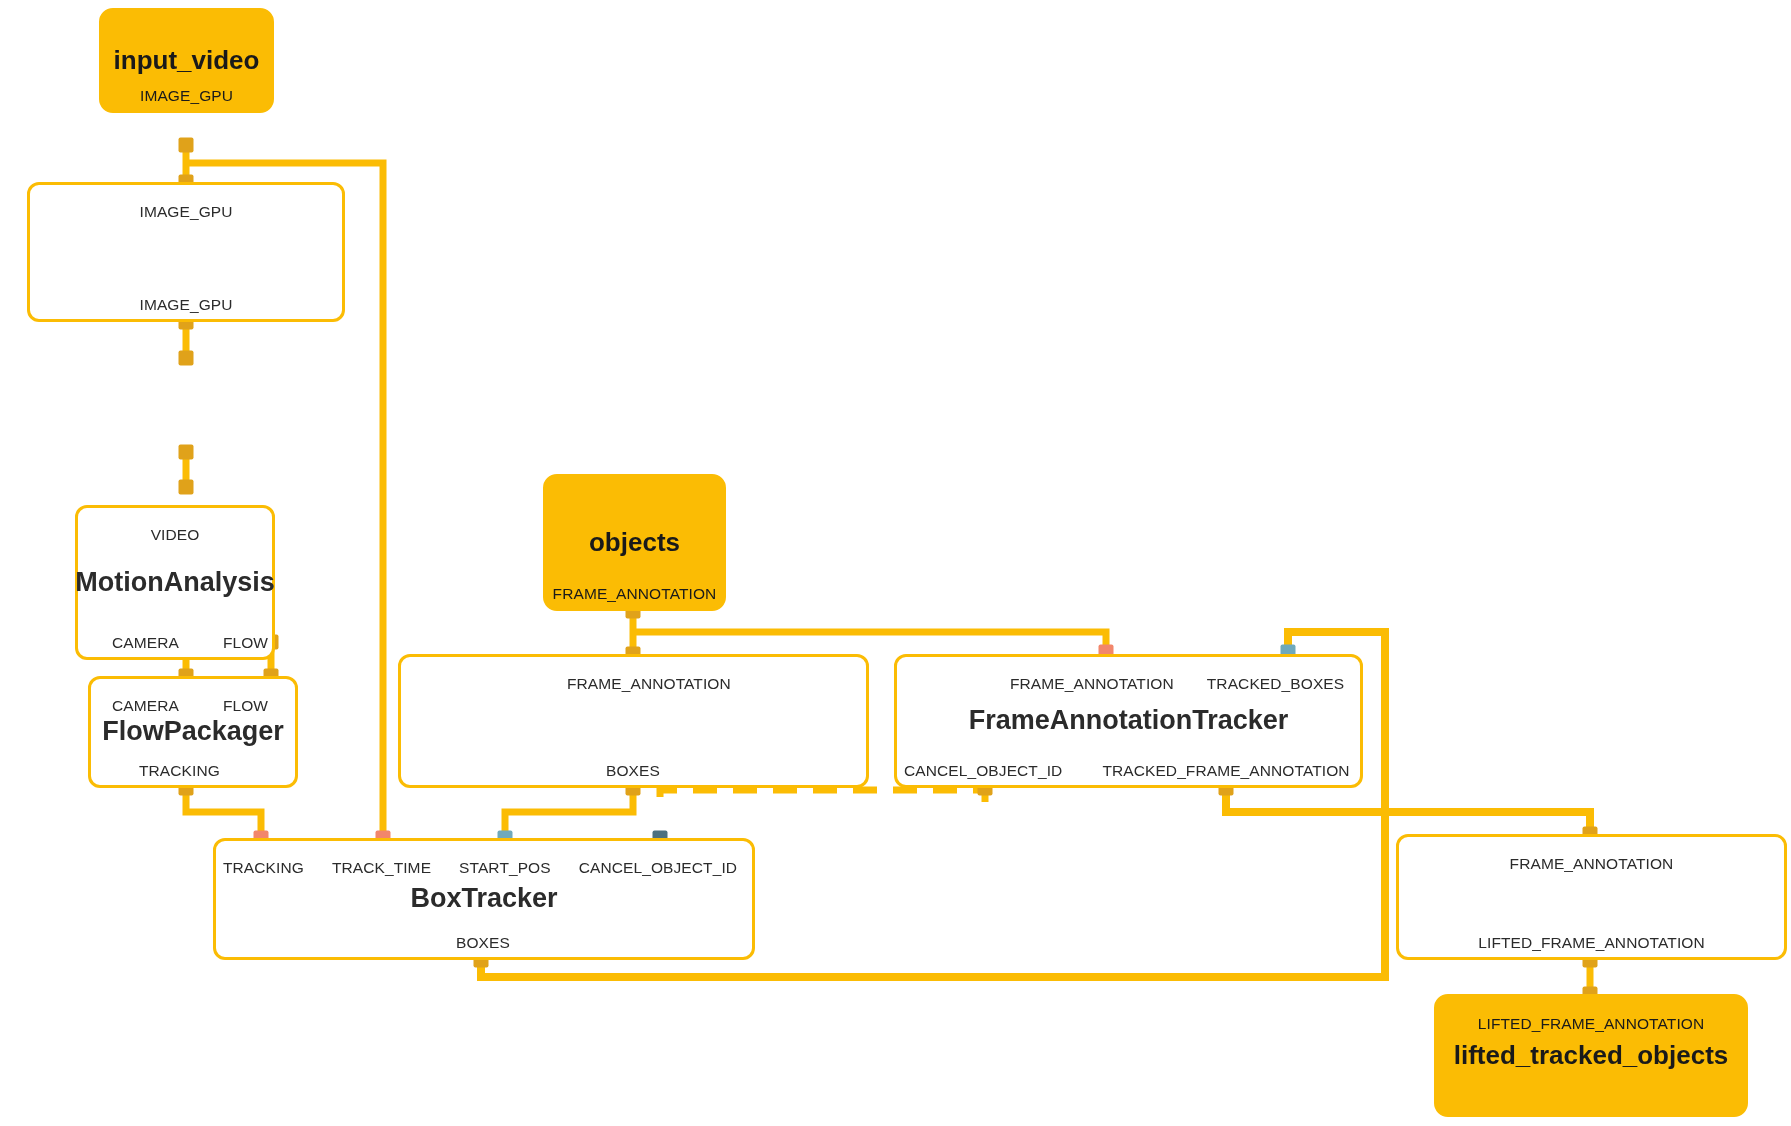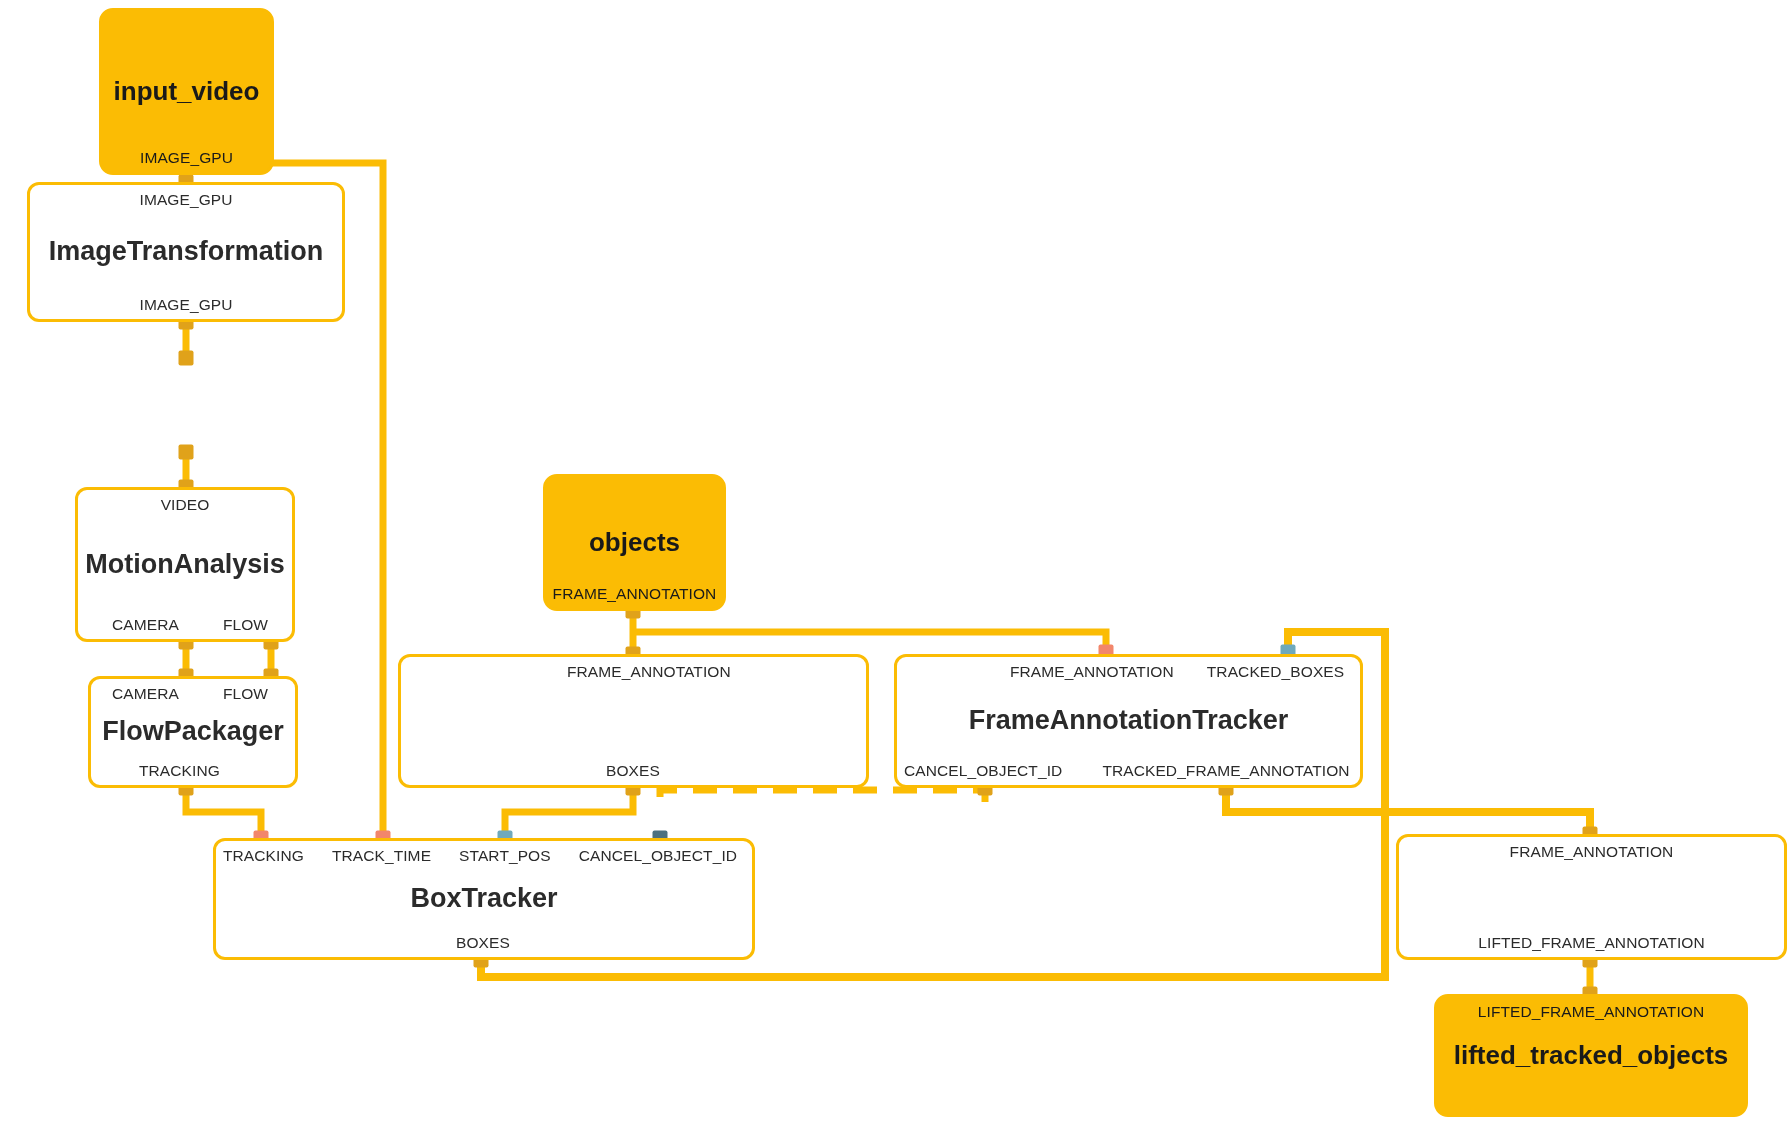--- a/index.html
+++ b/index.html
@@ -68,20 +68,21 @@
   }
   .ports.in  { top: 7px; }
   .ports.out { bottom: 7px; }
   .port-label {
     font-size: 15.5px;
     color: #2b2b2b;
     white-space: nowrap;
     letter-spacing: 0.1px;
     text-align: left;
     line-height: 1;
+    margin-top: 12px;
   }
   .node.stream .port-label { color: #1a1a1a; }
 
   .pin {
     position: absolute;
     width: 15px;
     height: 15px;
     border-radius: 2px;
     transform: translate(-50%, -50%);
   }
@@ -152,39 +153,38 @@
   <div class="pin coral" style="left:261px; top:838px;"></div>
   <div class="pin coral" style="left:383px; top:838px;"></div>
   <div class="pin blue" style="left:505px; top:838px;"></div>
   <div class="pin teal" style="left:660px; top:838px;"></div>
   <div class="pin gold" style="left:481px; top:960px;"></div>
 
   <div class="pin gold" style="left:1590px; top:834px;"></div>
   <div class="pin gold" style="left:1590px; top:960px;"></div>
   <div class="pin gold" style="left:1590px; top:994px;"></div>
 
-  <div class="node stream" style="left:99px; top:8px; width:175px; height:167px;">
+  <div class="node stream" style="left:99px; top:8px; width:175px; height:105px;">
     <div class="node-title">input_video</div>
     <div class="ports out">
       <span class="port-label">IMAGE_GPU</span>
     </div>
   </div>
 
   <div class="node calculator" style="left:27px; top:182px; width:318px; height:140px;">
     <div class="ports in">
       <span class="port-label">IMAGE_GPU</span>
     </div>
-    <div class="node-title">ImageTransformation</div>
     <div class="ports out">
       <span class="port-label">IMAGE_GPU</span>
     </div>
   </div>
 
 
-  <div class="node calculator" style="left:75px; top:487px; width:220px; height:155px;">
+  <div class="node calculator" style="left:75px; top:505px; width:200px; height:155px;">
     <div class="ports in">
       <span class="port-label">VIDEO</span>
     </div>
     <div class="node-title">MotionAnalysis</div>
     <div class="ports out" style="justify-content:flex-start; padding-left:34px; gap:44px;">
       <span class="port-label">CAMERA</span>
       <span class="port-label">FLOW</span>
     </div>
   </div>
 

